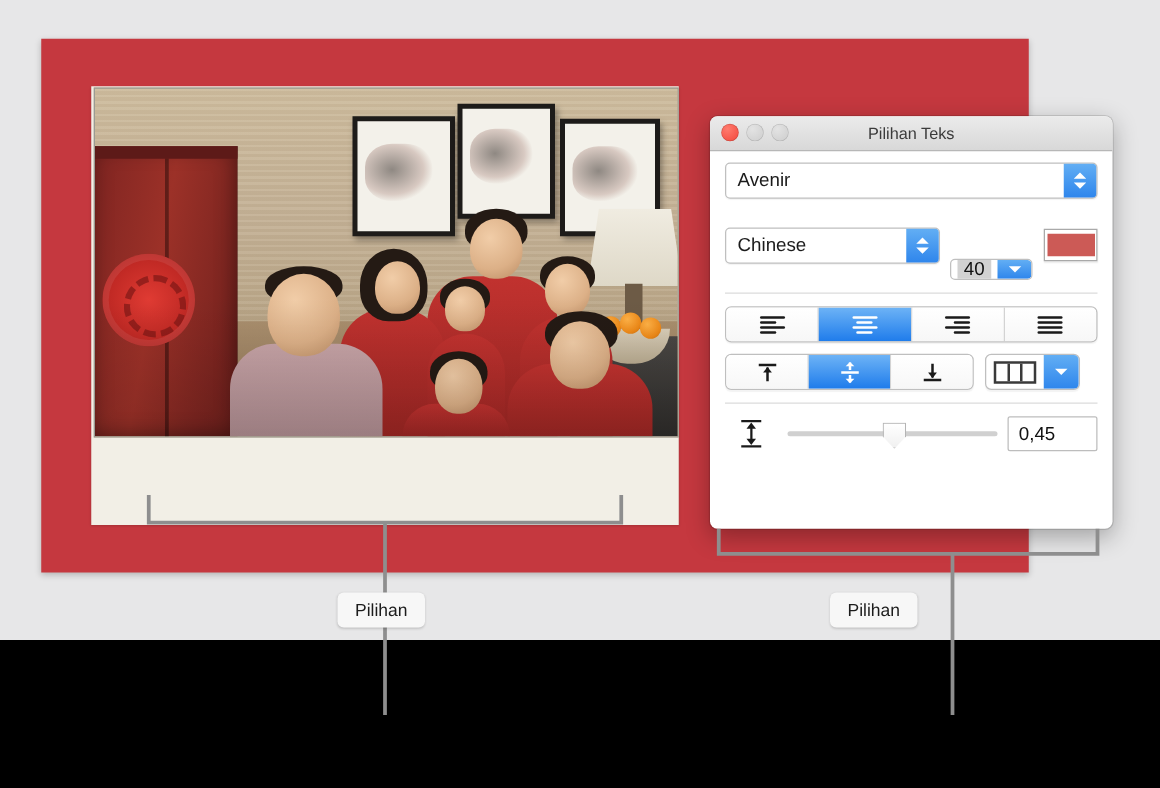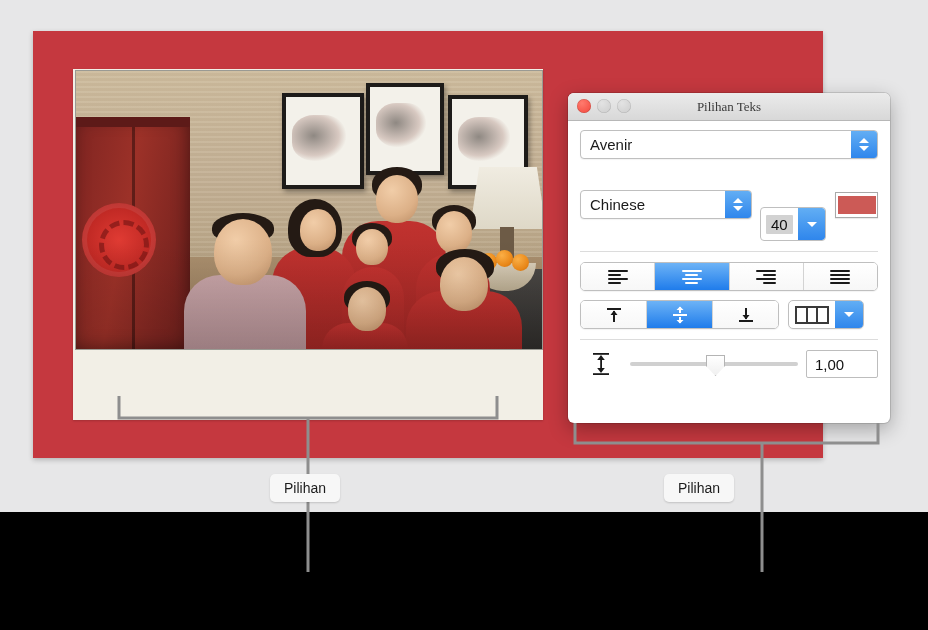--- a/index.html
+++ b/index.html
@@ -109,21 +109,21 @@
     box-shadow:0 6px 20px rgba(0,0,0,0.30), 0 0 0 1px rgba(0,0,0,0.12);
     overflow:hidden;
   }
   .titlebar{
     position:relative;height:27px;
     background:linear-gradient(180deg,#ebebeb 0%,#d8d8d8 100%);
     border-bottom:1px solid #b7b7b7;
   }
   .title-text{
     position:absolute;left:0;right:0;top:0;height:33px;line-height:27px;
-    text-align:center;font-size:13px;color:#3b3b3b;font-family:Liberation Serif, serif;
+    text-align:center;font-size:13px;color:#3b3b3b;
   }
   .lights{position:absolute;left:9px;top:6px;display:flex;gap:6px;}
   .light{width:14px;height:14px;border-radius:50%;}
   .l-close{background:radial-gradient(circle at 36% 30%,#ff7b6e,#f2453a);box-shadow:inset 0 0 0 .5px rgba(0,0,0,.18);}
   .l-min,.l-max{background:radial-gradient(circle at 36% 30%,#e3e3e3,#cccccc);box-shadow:inset 0 0 0 .5px rgba(0,0,0,.15);}
 
   .dbody{padding:9px 12px 0 12px;}
 
   .row{display:flex;align-items:center;}
   .mb9{margin-bottom:9px;}
@@ -140,21 +140,21 @@
     border-radius:0 3px 3px 0;
     background:linear-gradient(180deg,#62aef4 0%,#2f86ec 100%);
     display:flex;flex-direction:column;align-items:center;justify-content:center;gap:3px;
   }
   .chev{width:0;height:0;border-left:5px solid transparent;border-right:5px solid transparent;}
   .chev-up{border-bottom:5px solid #fff;}
   .chev-dn{border-top:5px solid #fff;}
 
   .combo-style{width:172px;flex:none;}
   .sizebox{
-    position:relative;width:72px;height:34px;margin-left:8px;border:1px solid #bfbfbf;border-radius:4px;
+    position:relative;width:72px;height:17px;margin-left:8px;border:1px solid #bfbfbf;border-radius:4px;
     background:#fff;display:flex;align-items:center;box-sizing:border-box;overflow:hidden;margin-top:39px;
   }
   .size-val{margin-left:5px;background:#d2d2d2;padding:1px 5px;font-size:15px;color:#111;border-radius:1px;}
   .size-arrow{
     position:absolute;right:0;top:0;width:27px;height:100%;
     background:linear-gradient(180deg,#62aef4 0%,#2f86ec 100%);
     display:flex;align-items:center;justify-content:center;border-radius:0 3px 3px 0;
   }
   .swatch{
     width:46px;height:26px;margin-left:9px;border:1px solid #a9a9a9;background:#fff;
@@ -449,21 +449,21 @@
             <rect x="3" y="2" width="16" height="1.8" fill="#1a1a1a"></rect>
             <rect x="3" y="22.2" width="16" height="1.8" fill="#1a1a1a"></rect>
             <rect x="10.2" y="6" width="1.8" height="14" fill="#1a1a1a"></rect>
             <polygon points="11,4 7.2,9 14.8,9" fill="#1a1a1a"></polygon>
             <polygon points="11,22 7.2,17 14.8,17" fill="#1a1a1a"></polygon>
           </svg>
         </div>
         <div class="track">
           <div class="knob" style="left:50%"></div>
         </div>
-        <div class="numbox">1,00</div>
+        <div class="numbox">0,45</div>
       </div>
 
 
     </div>
   </div>
 
   <svg class="callout-svg">
     <g stroke="#8e8e8e" stroke-width="3" fill="none">
       <path d="M119,396 L119,418 L497,418 L497,396"></path>
       <path d="M308,418 L308,572"></path>

